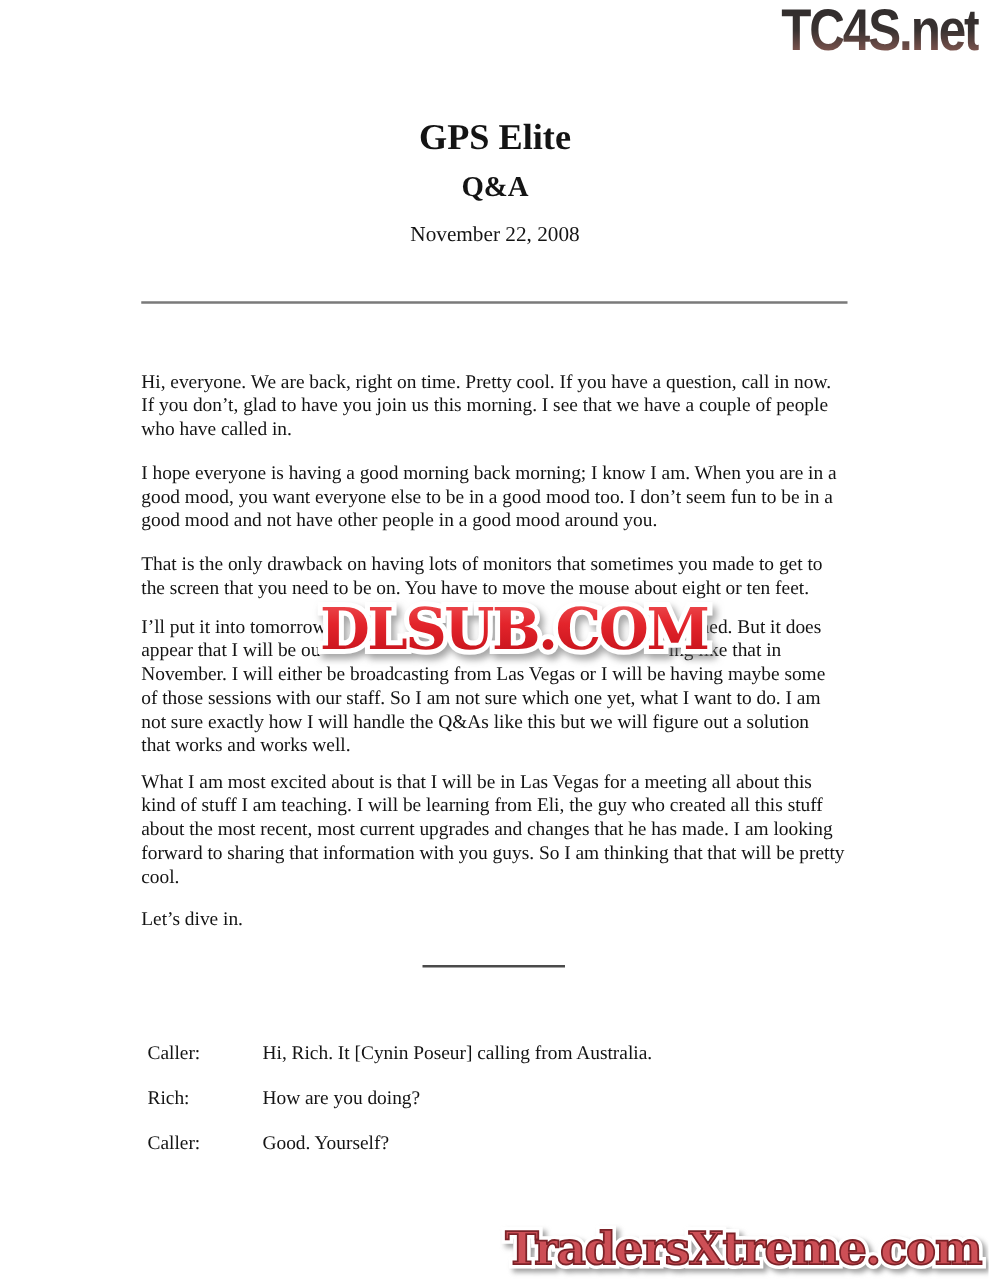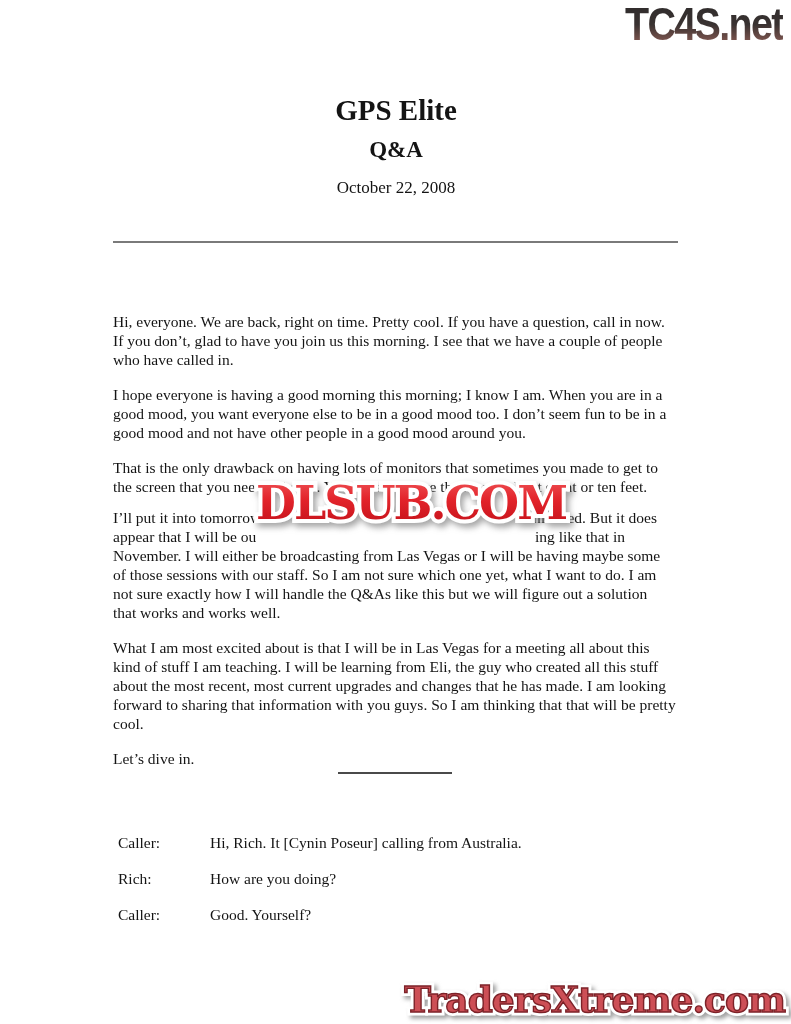--- a/index.html
+++ b/index.html
@@ -27,21 +27,21 @@
   .doc-subtitle { position:absolute; top:137px; width:100%; font-size:23px; font-weight:bold; }
   .doc-date     { position:absolute; top:178px; width:100%; font-size:17px; }
 
   .rule { position:absolute; top:241px; left:113px; width:565px; border-top:2px solid #7a7a7a; }
 
   
   .body-text {
     position:absolute; top:296px; left:113px; width:566px;
     font-size:15.5px; line-height:19px;
   }
-  .body-text p { margin:16px 0 16px 0; }
+  .body-text p { margin:0 0 16px 0; }
   .body-text p.mb12 { margin-bottom:12px; }
   .body-text .para-obscured { margin-bottom:10px; }
   .body-text p.mb15 { margin-bottom:15px; }
   .para-obscured .line { position:relative; height:19px; white-space:nowrap; }
   .frag-right { position:absolute; top:0; }
   .frag-right.r1 { left:420px; }
   .frag-right.r2 { left:422px; }
 
   .mid-divider { position:absolute; top:772px; left:338px; width:114px; border-top:2px solid #4a4a4a; }
 
@@ -84,28 +84,28 @@
 
 <div class="page">
 
   <div class="tc4s">
     <span>TC4S.net</span>
   </div>
 
   <div class="title-block">
     <div class="doc-title">GPS Elite</div>
     <div class="doc-subtitle">Q&amp;A</div>
-    <div class="doc-date">October 22, 2008</div>
+    <div class="doc-date">November 22, 2008</div>
   </div>
 
   <div class="rule"></div>
 
   <div class="body-text">
     <p>Hi, everyone. We are back, right on time. Pretty cool. If you have a question, call in now. If you don’t, glad to have you join us this morning. I see that we have a couple of people who have called in.</p>
-    <p>I hope everyone is having a good morning this morning; I know I am. When you are in a good mood, you want everyone else to be in a good mood too. I don’t seem fun to be in a good mood and not have other people in a good mood around you.</p>
+    <p>I hope everyone is having a good morning back morning; I know I am. When you are in a good mood, you want everyone else to be in a good mood too. I don’t seem fun to be in a good mood and not have other people in a good mood around you.</p>
     <p class="mb12">That is the only drawback on having lots of monitors that sometimes you made to get to the screen that you need to be on. You have to move the mouse about eight or ten feet.</p>
 
     <div class="para-obscured">
       <div class="line">
         <span>I’ll put it into tomorrow</span>
         <span class="frag-right r1">nfirmed. But it does</span>
       </div>
       <div class="line">
         <span>appear that I will be ou</span>
         <span class="frag-right r2">ing like that in</span>

